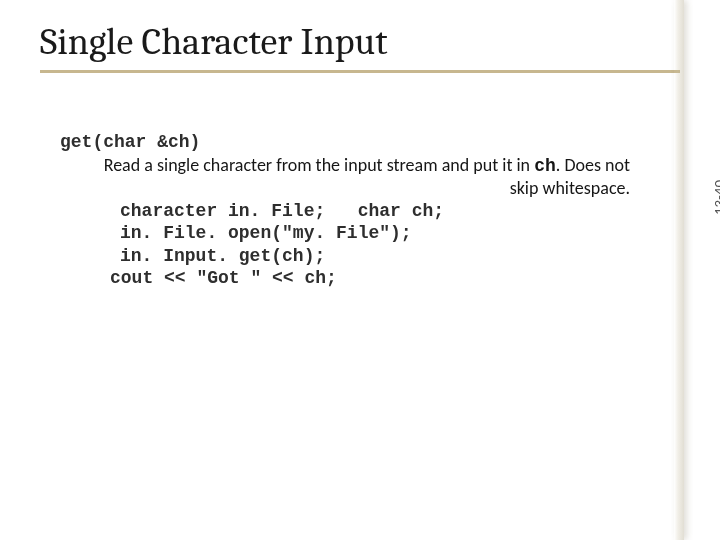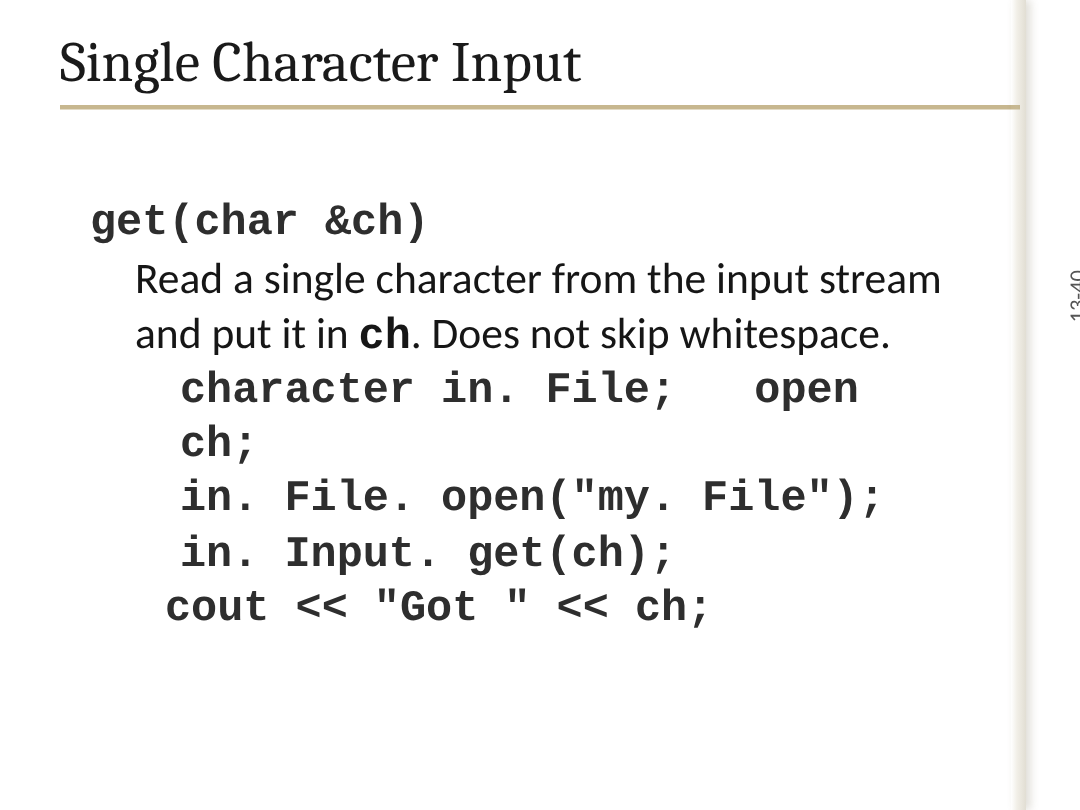--- a/index.html
+++ b/index.html
@@ -28,34 +28,35 @@
     font-weight: 400;
   }
   .underline {
     height: 3px;
     background: #c7b78f;
     margin: 6px 0 0 0;
     width: 640px;
   }
   .body {
     padding: 50px 90px 0 60px;
-    font-size: 29px;
+    font-size: 18px;
     line-height: 1.25;
     color: #1a1a1a;
   }
   .code {
     font-family: "Courier New", monospace;
     font-weight: bold;
     color: #2e2e2e;
   }
   .desc {
     margin-left: 30px;
     font-family: "Calibri", "Segoe UI", sans-serif;
     font-weight: 400;
     color: #161616;
+    text-align: right;
   }
   .desc .code-inline {
     font-family: "Courier New", monospace;
     font-weight: bold;
   }
   .example {
     margin-left: 60px;
     font-family: "Courier New", monospace;
     font-weight: bold;
     color: #2e2e2e;
@@ -97,21 +98,21 @@
 
   <div class="body">
 
     <div class="code">get(char &amp;ch)</div>
 
     <div class="desc">
       <span>Read a single character from the input stream and put it in </span><span class="code-inline">ch</span><span>. Does not skip whitespace.</span>
     </div>
 
     <div class="example">
-      <span>character in. File;</span>&nbsp;&nbsp;&nbsp;<span>open ch;</span>
+      <span>character in. File;</span>&nbsp;&nbsp;&nbsp;<span>char ch;</span>
     </div>
     <div class="example">in. File. open("my. File");</div>
     <div class="example">in. Input. get(ch);</div>
     <div class="example" style="margin-left:50px">cout &lt;&lt; "Got " &lt;&lt; ch;</div>
 
   </div>
 
   <div class="page-num">13-40</div>
 
 </div>

